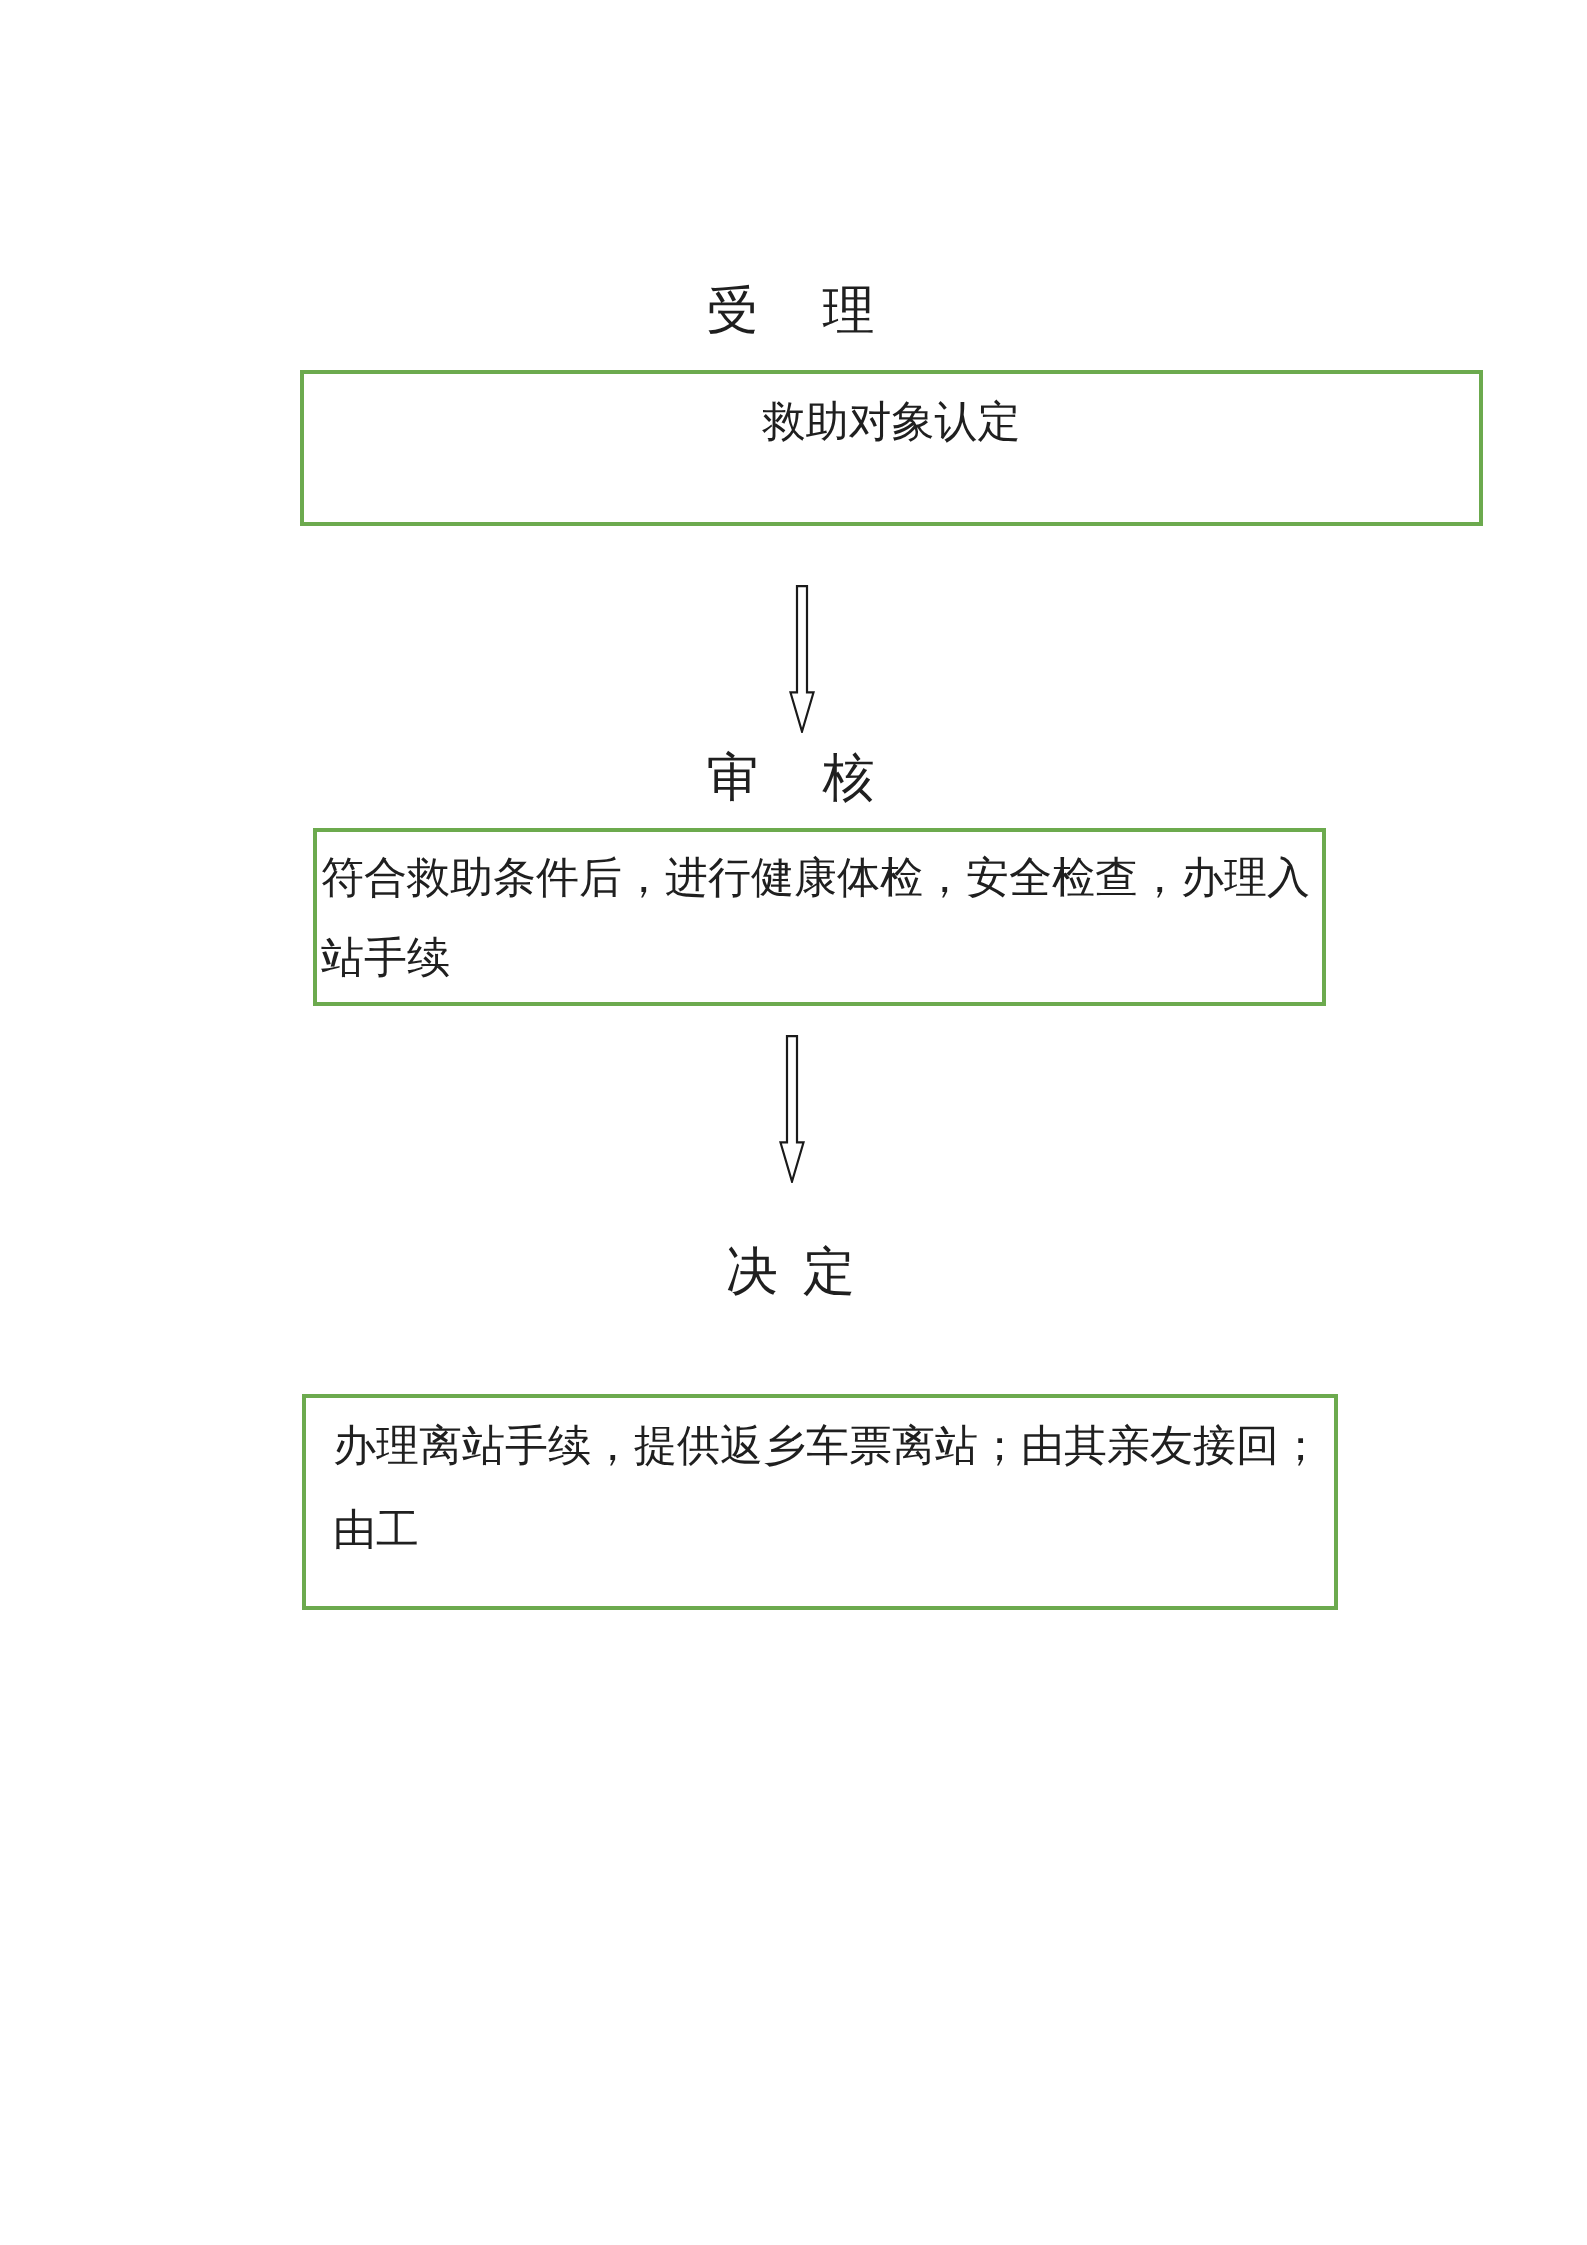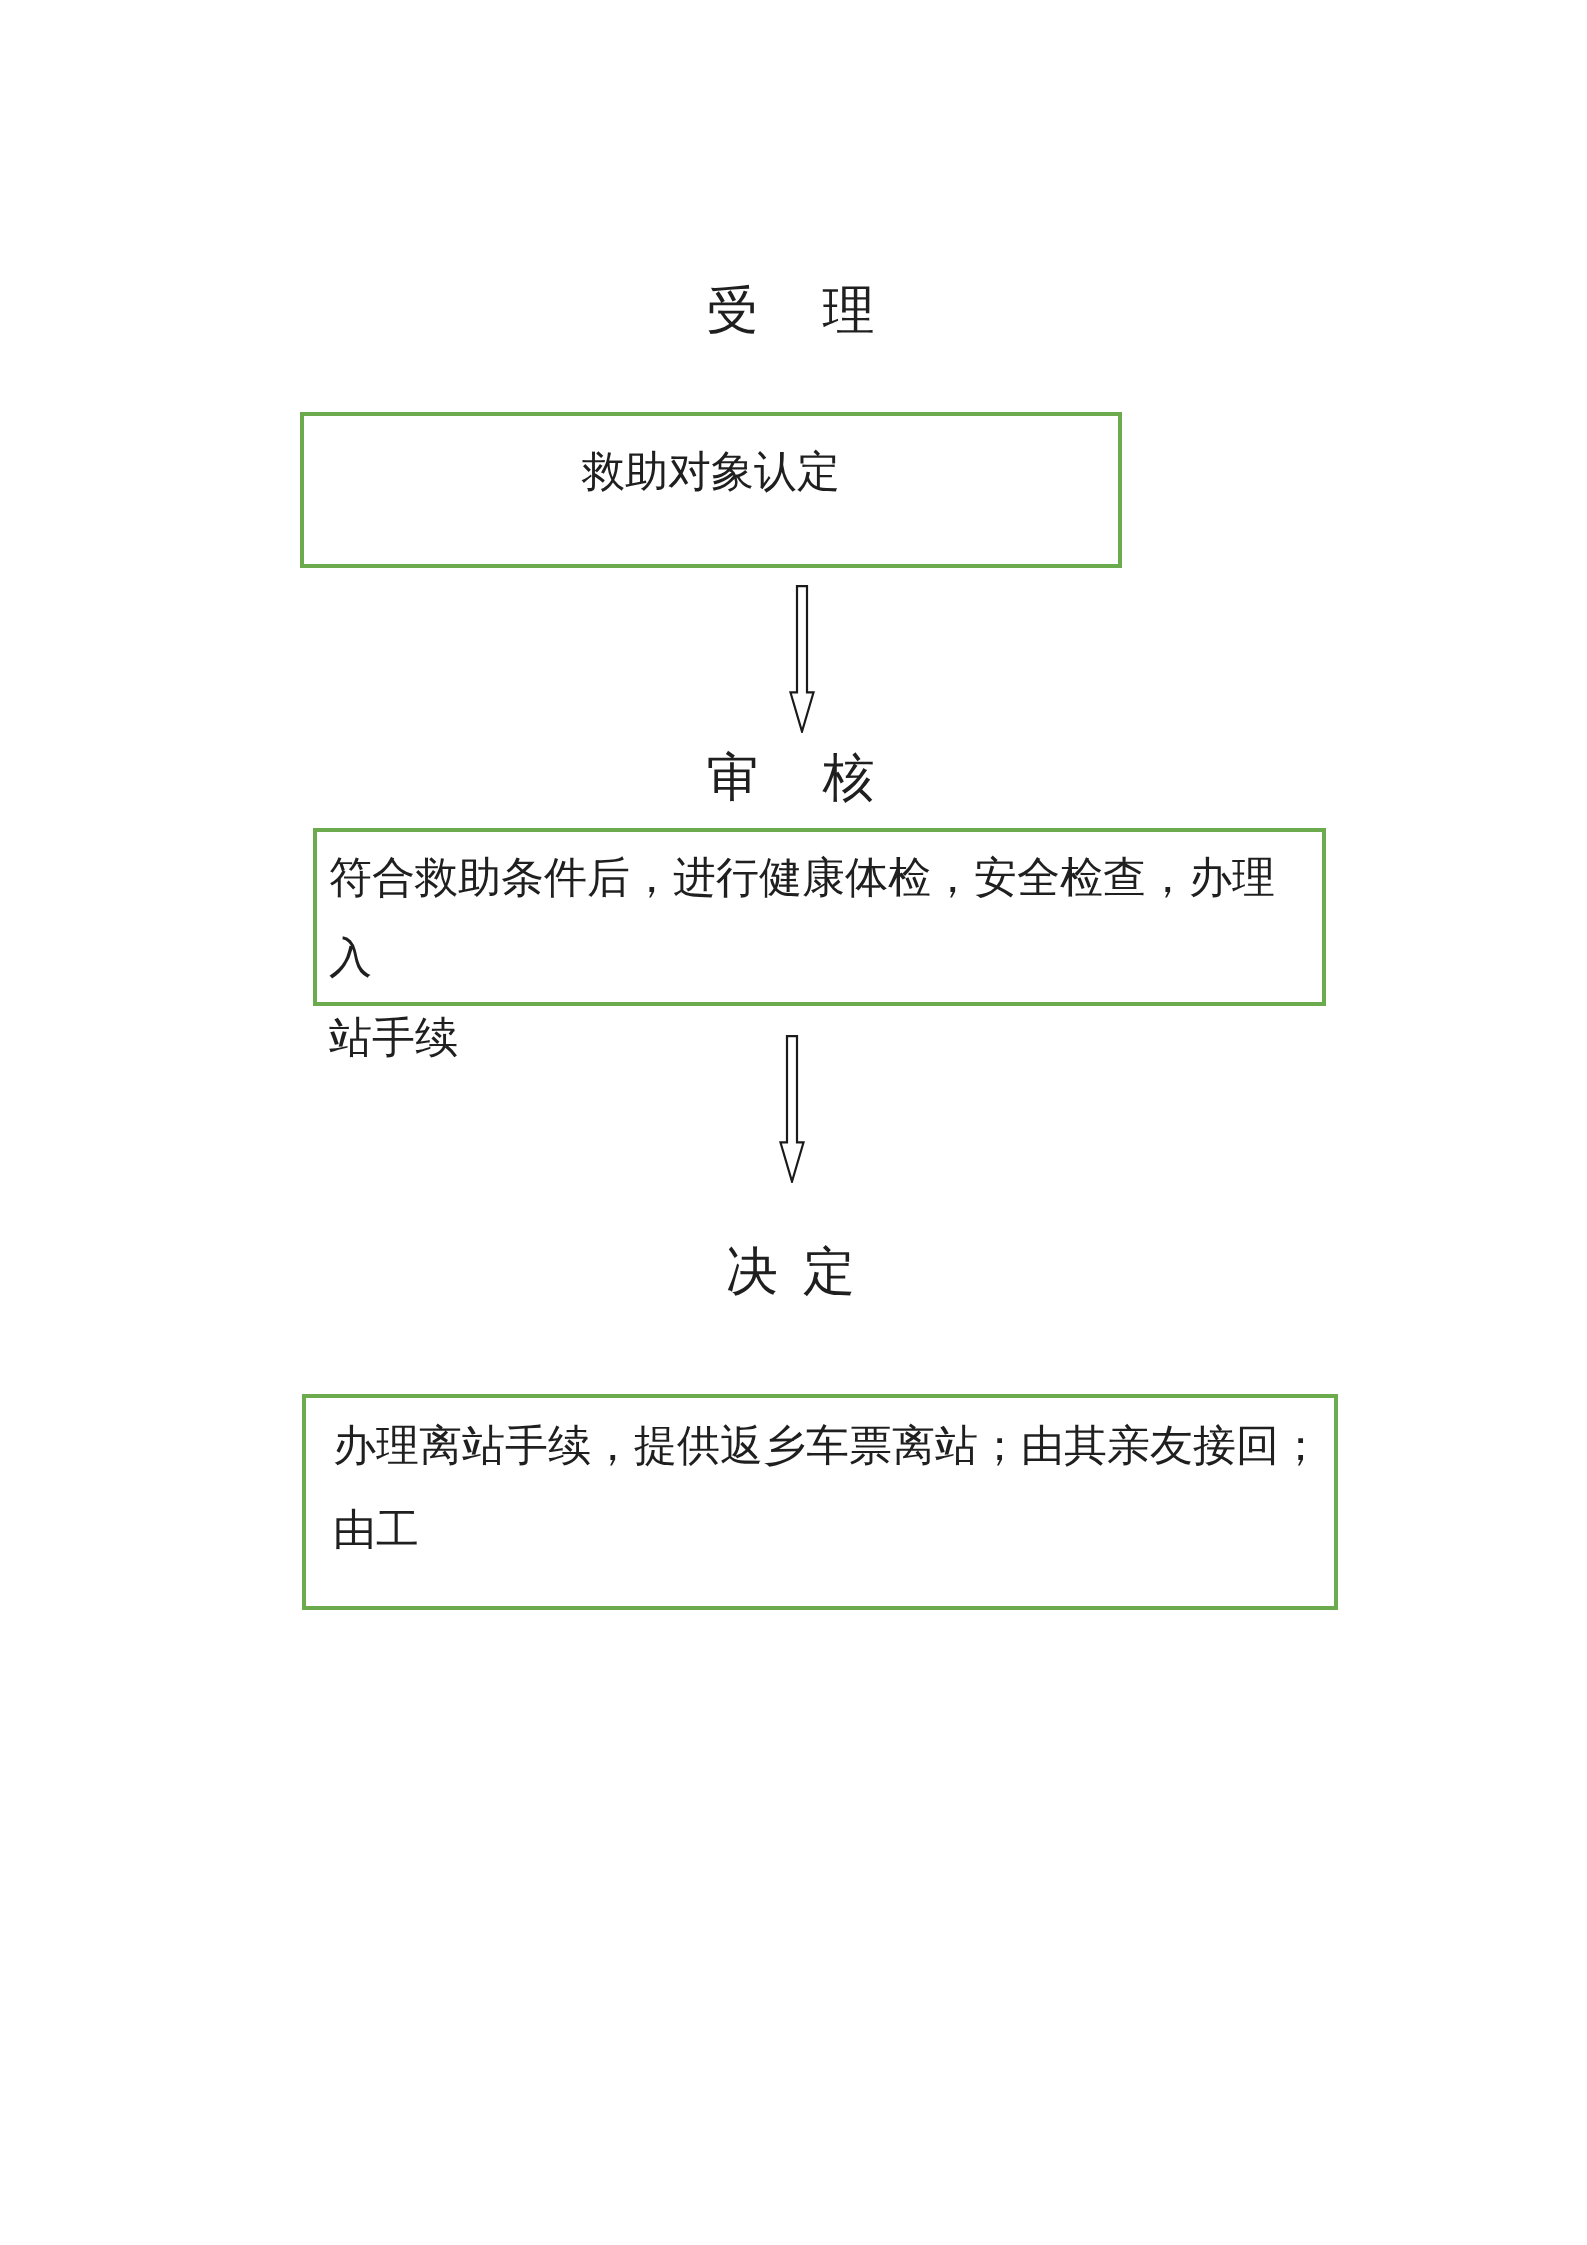--- a/index.html
+++ b/index.html
@@ -31,22 +31,22 @@
   }
   .t1{top:282px;}
   .t2{top:749px;}
   .t3{top:1243px;}
   .pbox{
     position:absolute;
     border:4px solid var(--accent);
     box-sizing:border-box;
     background:#ffffff;
   }
-  .box1{left:300px;top:412px;width:822px;height:156px;padding-top:28px;}
-  .box2{left:313px;top:828px;width:1013px;height:178px;padding:6px 6px 0 12px;}
+  .box1{left:300px;top:370px;width:1183px;height:156px;padding-top:20px;}
+  .box2{left:313px;top:828px;width:1013px;height:178px;padding:6px 6px 0 4px;}
   .box3{left:302px;top:1394px;width:1036px;height:216px;padding:6px 10px 0 27px;}
   .pline{
     font-size:43px;
     line-height:80px;
   }
   .box1 .pline{text-align:center;line-height:56px;}
   .box3 .pline{line-height:84px;}
   .pline.center{text-align:center;}
   .pline.left{text-align:left;}
   .arrow-wrap{

